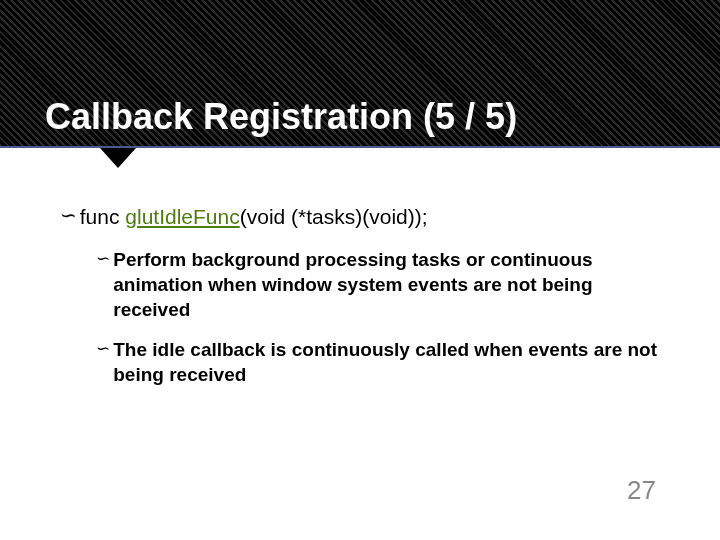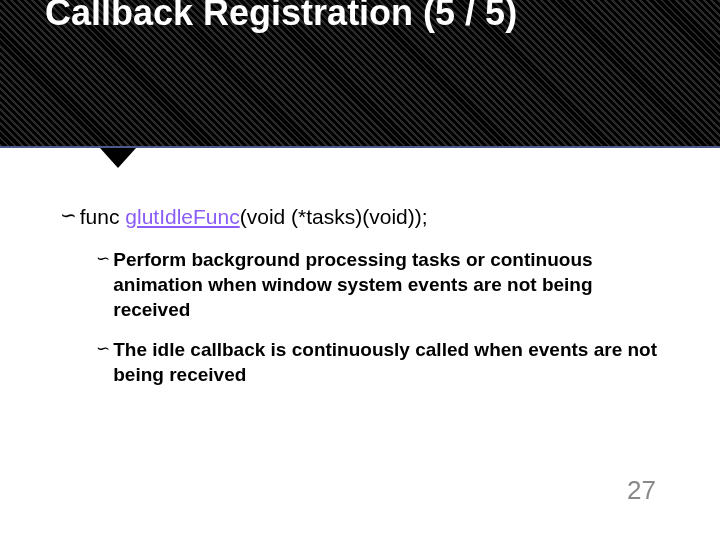--- a/index.html
+++ b/index.html
@@ -11,21 +11,21 @@
     background-color: #000;
     background-image: repeating-linear-gradient(
       45deg,
       rgba(60,60,60,0.7) 0px,
       rgba(60,60,60,0.7) 2px,
       rgba(0,0,0,0.7) 2px,
       rgba(0,0,0,0.7) 5px
     );
     border-bottom: 2px solid #4a5a8a;
     display: flex;
-    align-items: flex-start;
+    align-items: flex-end;
     padding-left: 45px;
   }
   .header-title {
     color: #fff;
     font-size: 36px;
     font-weight: bold;
     position: relative;
     top: -8px;
   }
   .notch {
@@ -71,21 +71,21 @@
     top: 2px;
     letter-spacing: -3px;
   }
   .main-text {
     font-size: 21px;
     line-height: 1.3;
     color: #000;
   }
   .underlined {
     text-decoration: underline;
-    color: #8b5cf6;
+    color: #4d7c0f;
   }
   .sub-text {
     font-size: 19px;
     line-height: 1.3;
     color: #000;
   }
   .sub-body {
     flex: 1;
     font-weight: bold;
   }

